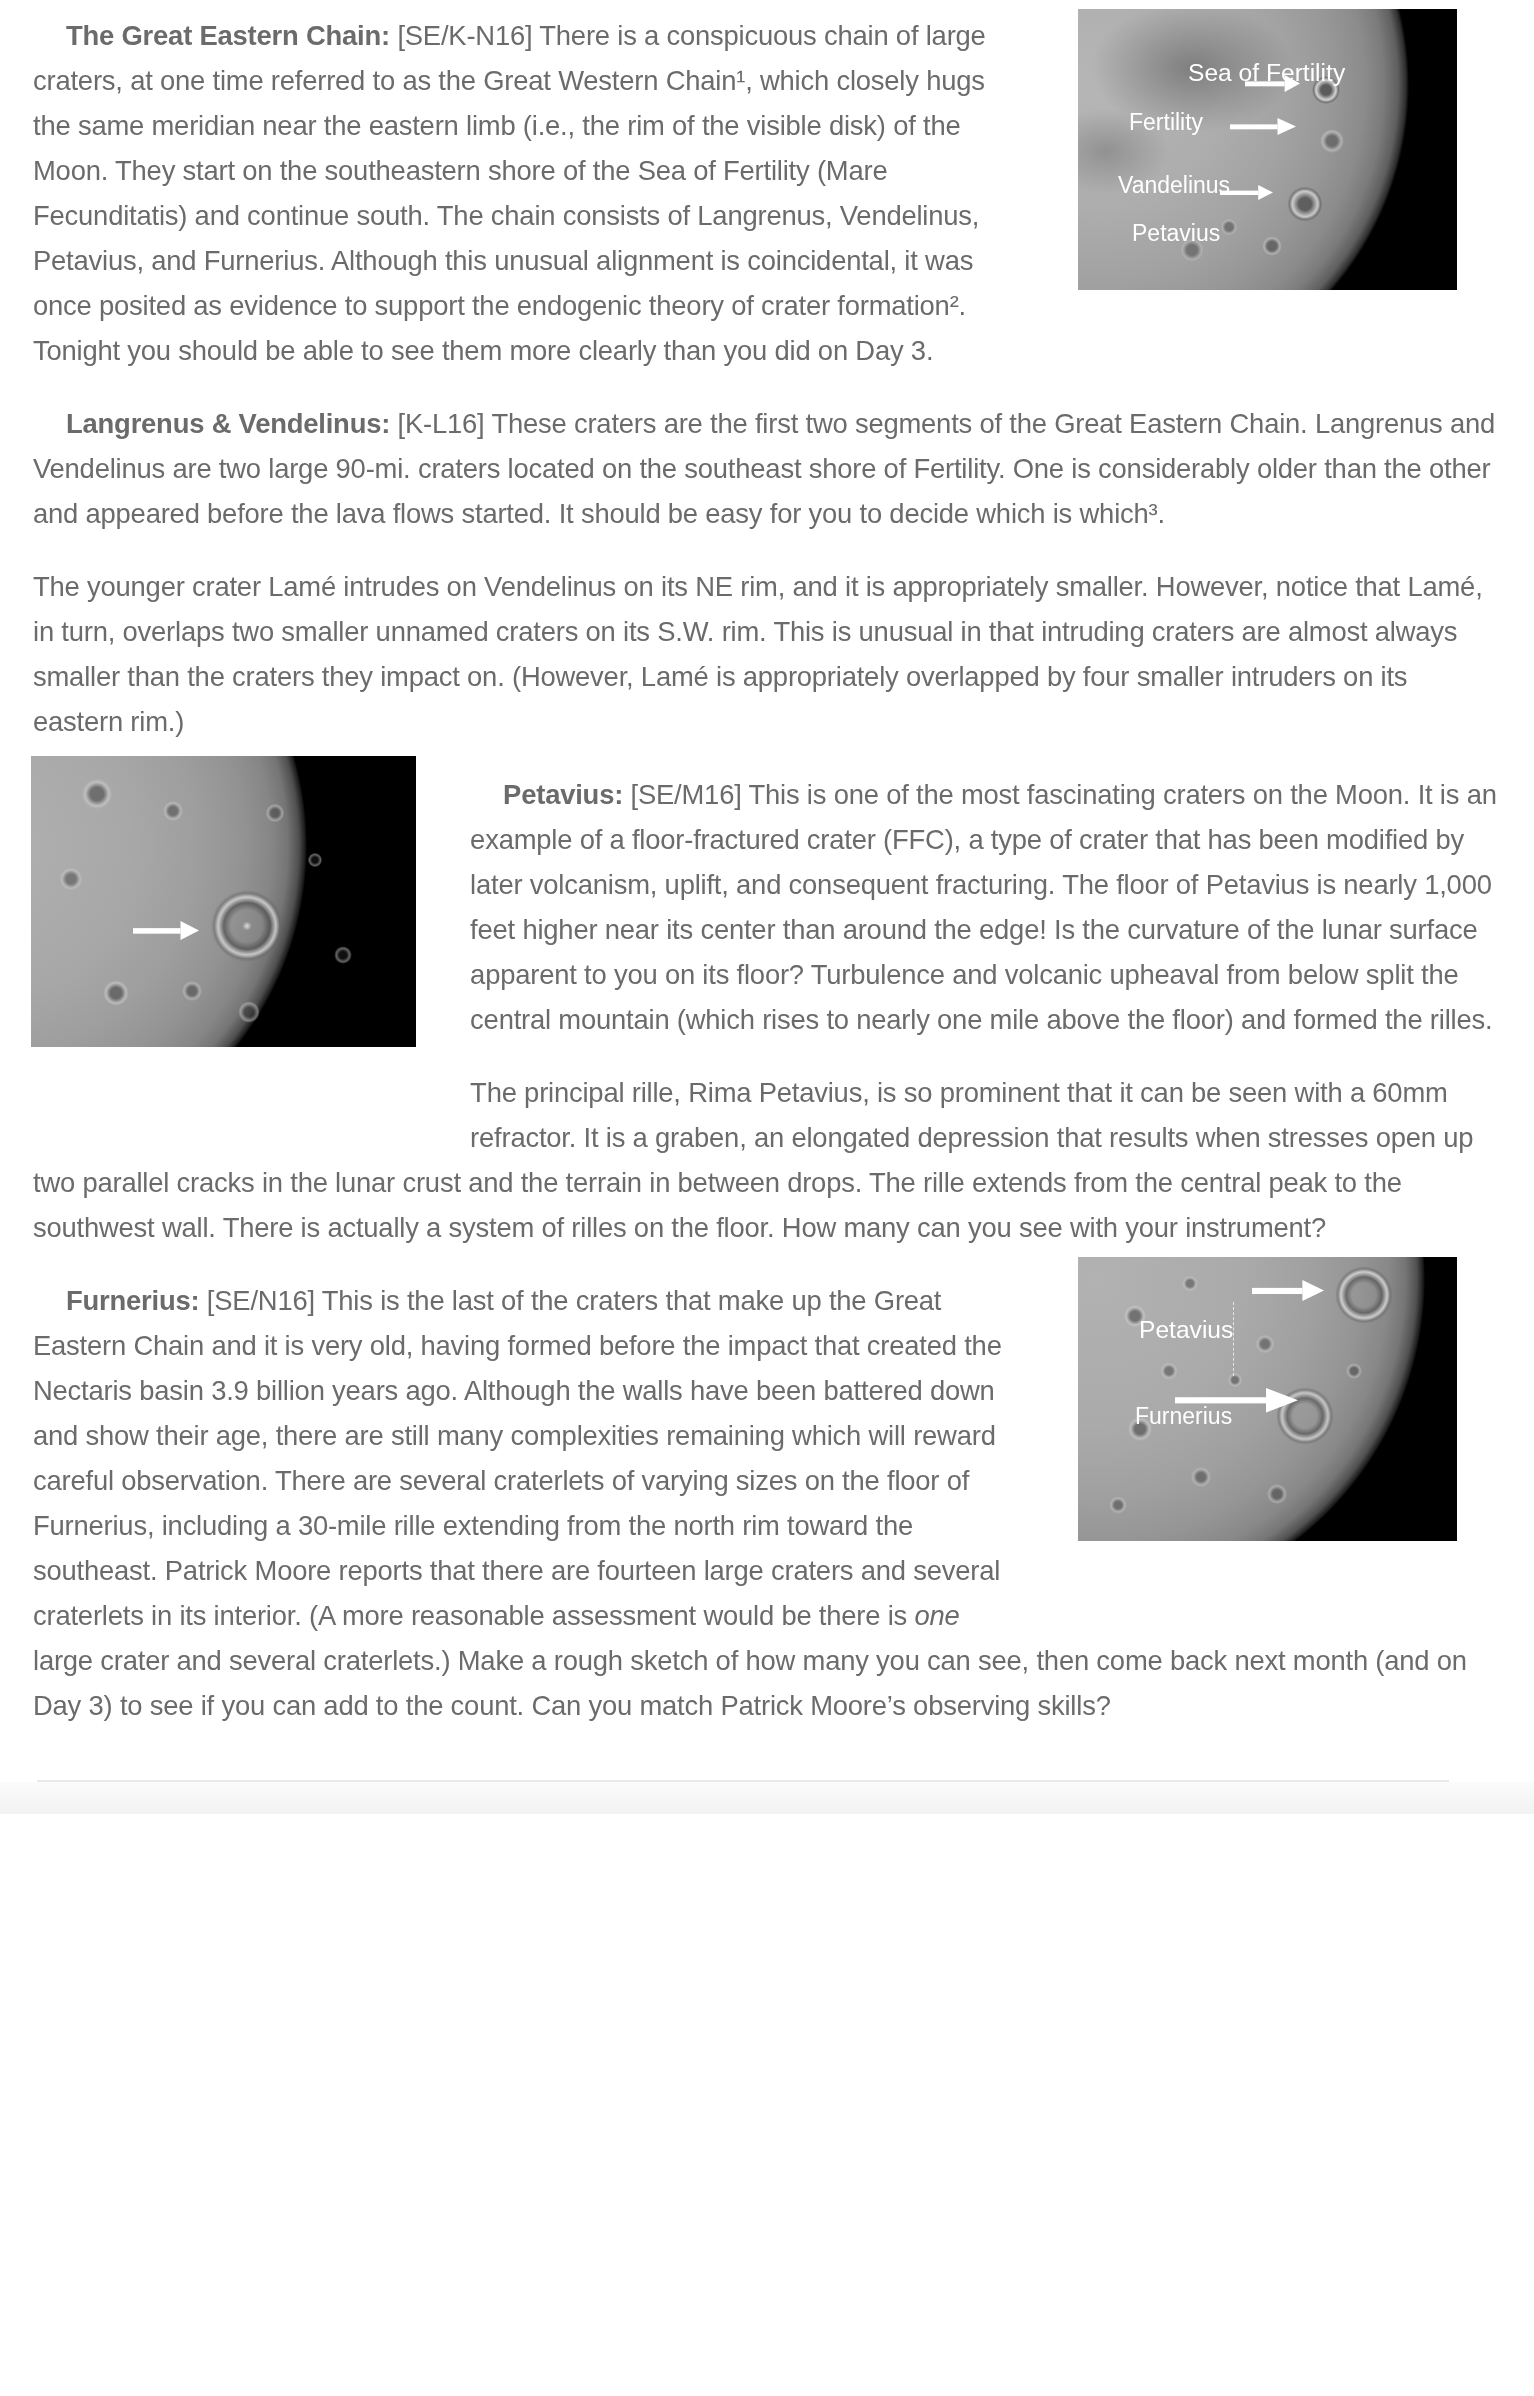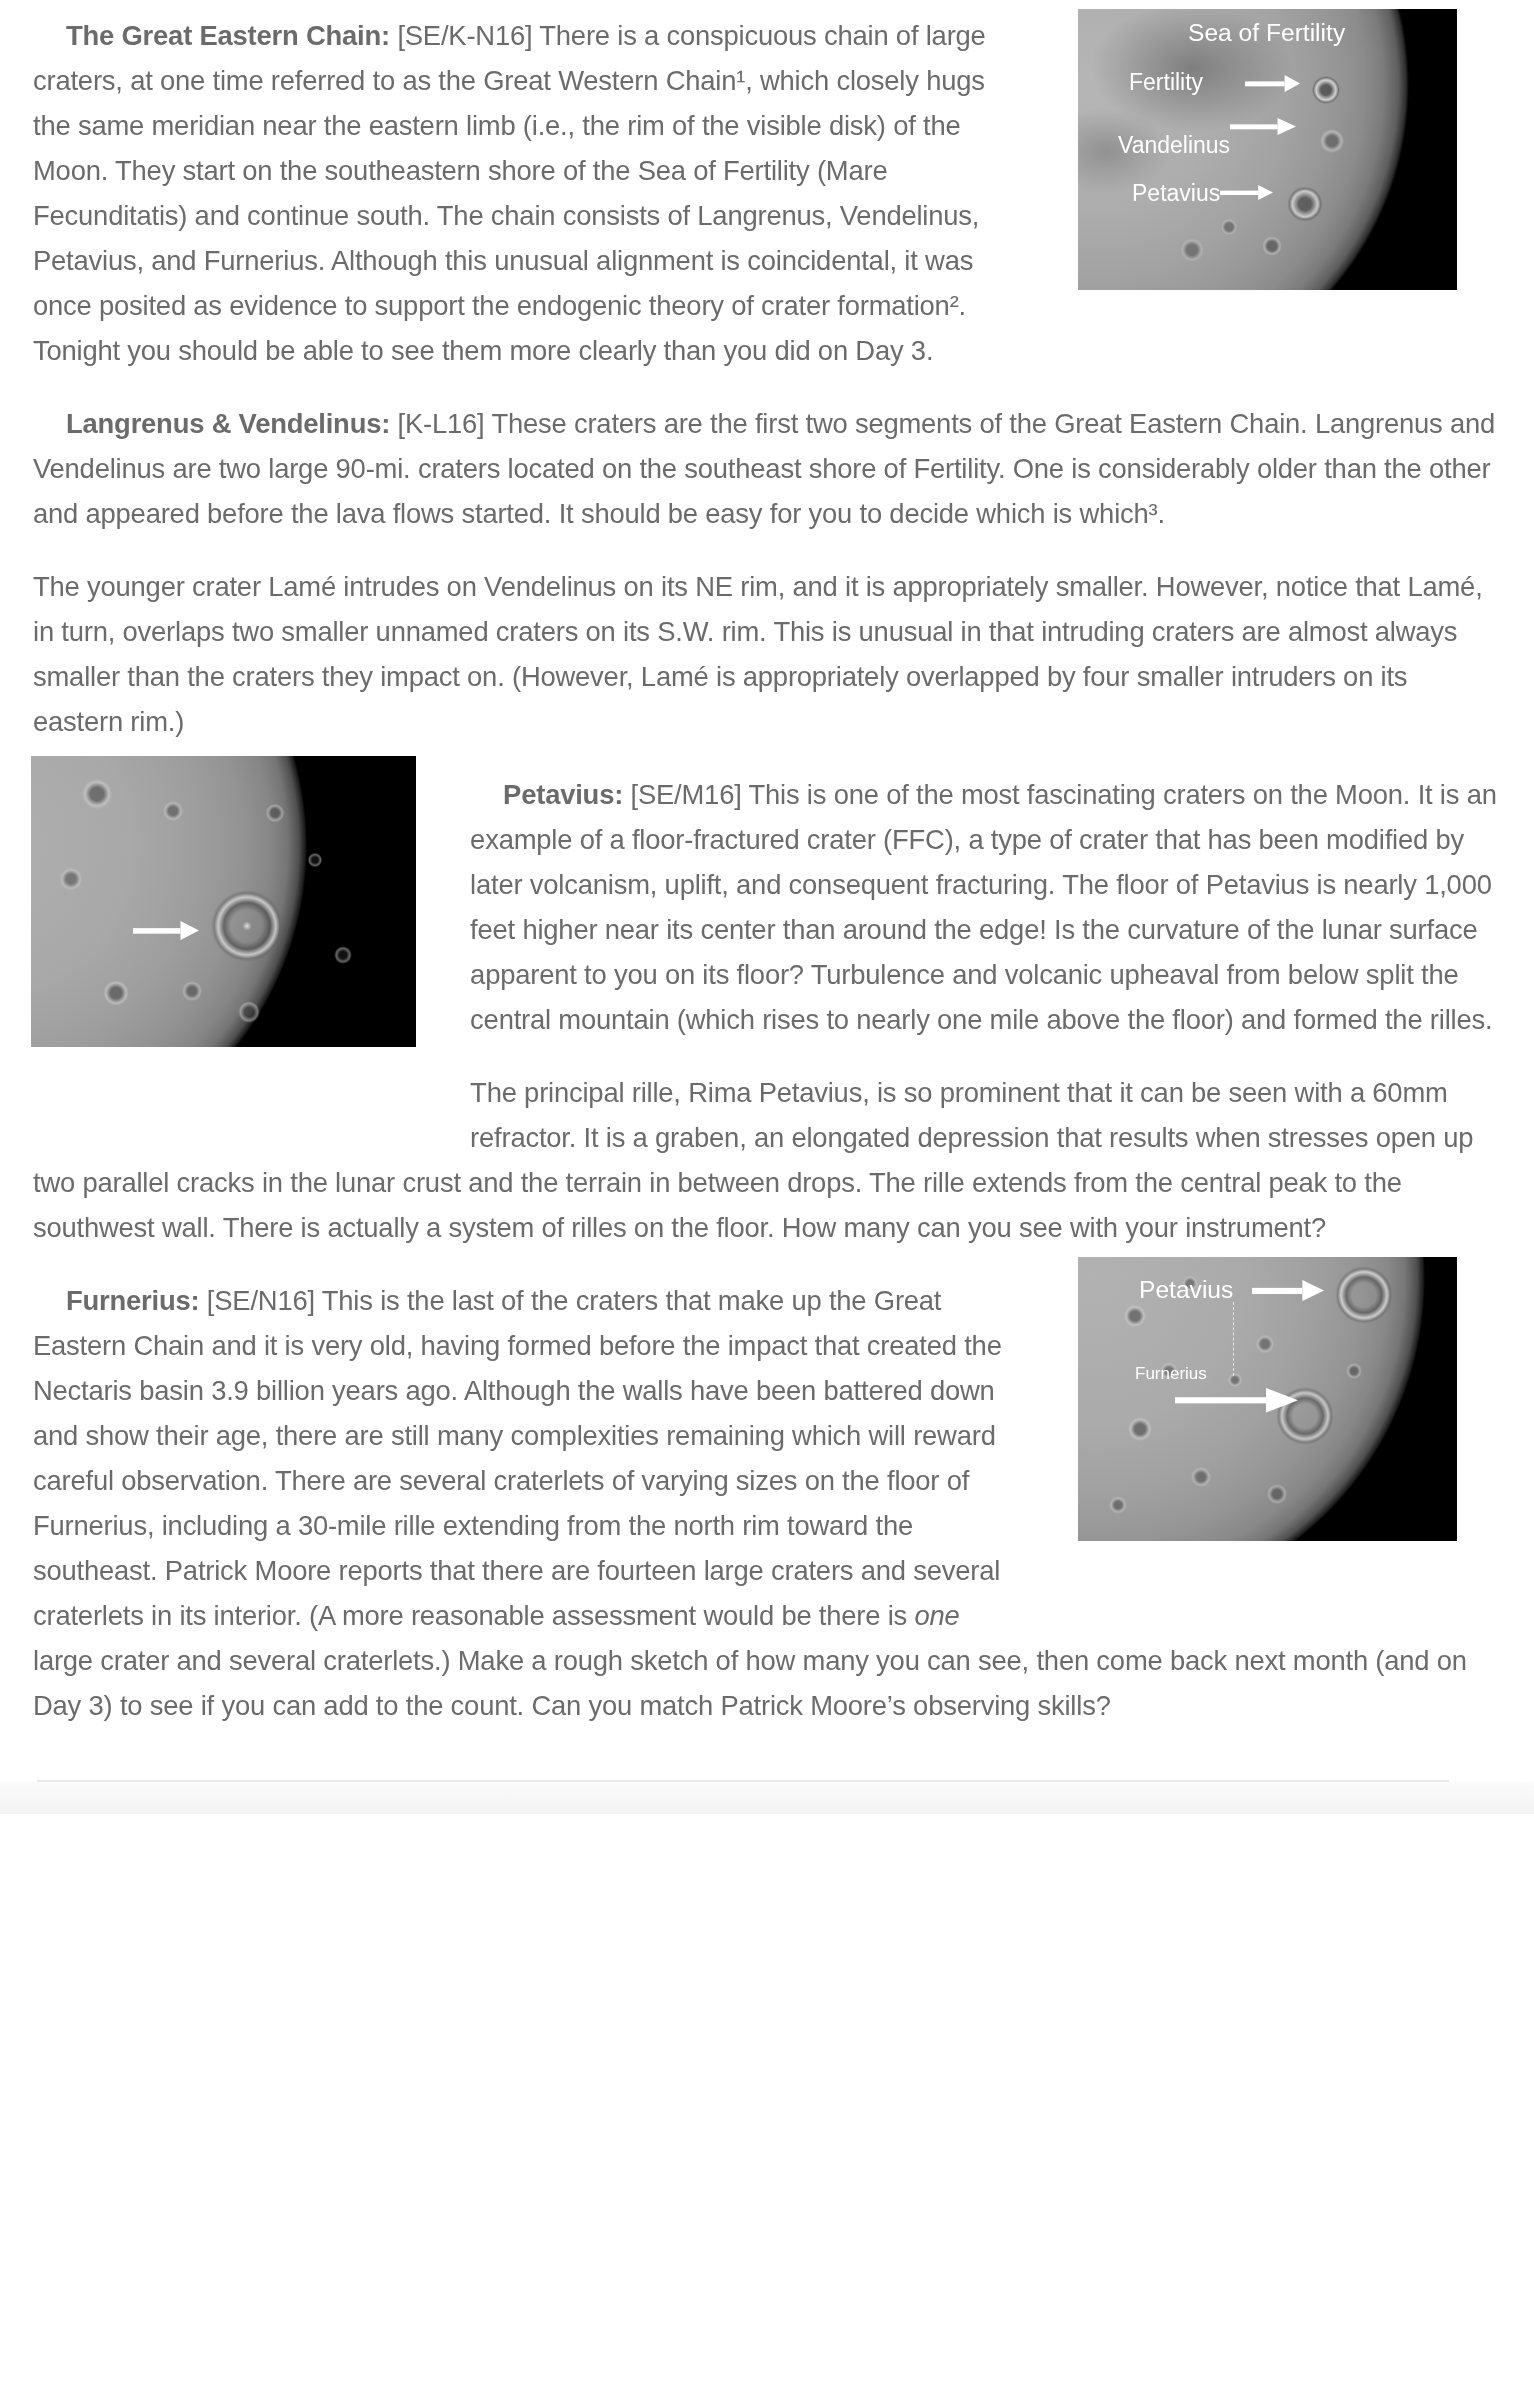--- a/index.html
+++ b/index.html
@@ -63,28 +63,28 @@
       radial-gradient(circle 11.4px at 187px 87px,  rgba(40,40,40,.4) 35%,  rgba(200,200,200,.5) 65%, transparent 82%),
       radial-gradient(circle 8.5px  at 157px 123px, rgba(40,40,40,.4) 35%,  rgba(200,200,200,.5) 65%, transparent 85%),
       radial-gradient(circle 10.4px at 91px 114px,  rgba(40,40,40,.4) 35%,  rgba(200,200,200,.5) 65%, transparent 85%),
       radial-gradient(circle 12.3px at 199px 237px, rgba(40,40,40,.4) 35%,  rgba(200,200,200,.5) 65%, transparent 82%),
       radial-gradient(circle 9.5px at 276px 114px, rgba(40,40,40,.4) 35%,  rgba(200,200,200,.5) 65%, transparent 85%),
       radial-gradient(circle 330px at 17px 22px, #b2b2b2 0%, #aaaaaa 45%, #a0a0a0 66%, #959595 80%, #888888 89%, #767676 94%, #515151 97.5%, #1d1d1d 99.4%, #000000 100%);
   }
 
   .mlabel {
     position:absolute; color:#ffffff; font-size:23px; line-height:1;
-    letter-spacing:0; white-space:nowrap;
+    letter-spacing:0; white-space:nowrap;margin-top:40px;
   }
   .lbl-sea       { left:110px; top:11.4px; font-size:24.6px; }
   .lbl-langrenus { left:51px;  top:62px; }
   .lbl-vandelinus{ left:40px;  top:125px; }
   .lbl-petavius1 { left:54px;  top:173px; }
   .lbl-petavius3 { left:61px;  top:21px;  font-size:24.6px; }
-  .lbl-furnerius { left:57px;  top:108px; font-size:17px; }
+  .lbl-furnerius { left:57px;  top:108px; font-size:23px; }
 
   .arrow { position:absolute; display:block; }
   .ar-langrenus { left:167px; top:66px;  width:55px;  height:17px; }
   .ar-vandelinus{ left:152px; top:109px; width:66px;  height:17px; }
   .ar-petavius1 { left:142px; top:176px; width:53px;  height:15px; }
   .ar-fig2      { left:102px; top:165px; width:66px;  height:19px; }
   .ar-petavius3 { left:174px; top:23px;  width:72px;  height:21px; }
   .ar-furnerius { left:97px; top:131px; width:123px; height:24.6px; }
 
   .dashline {

